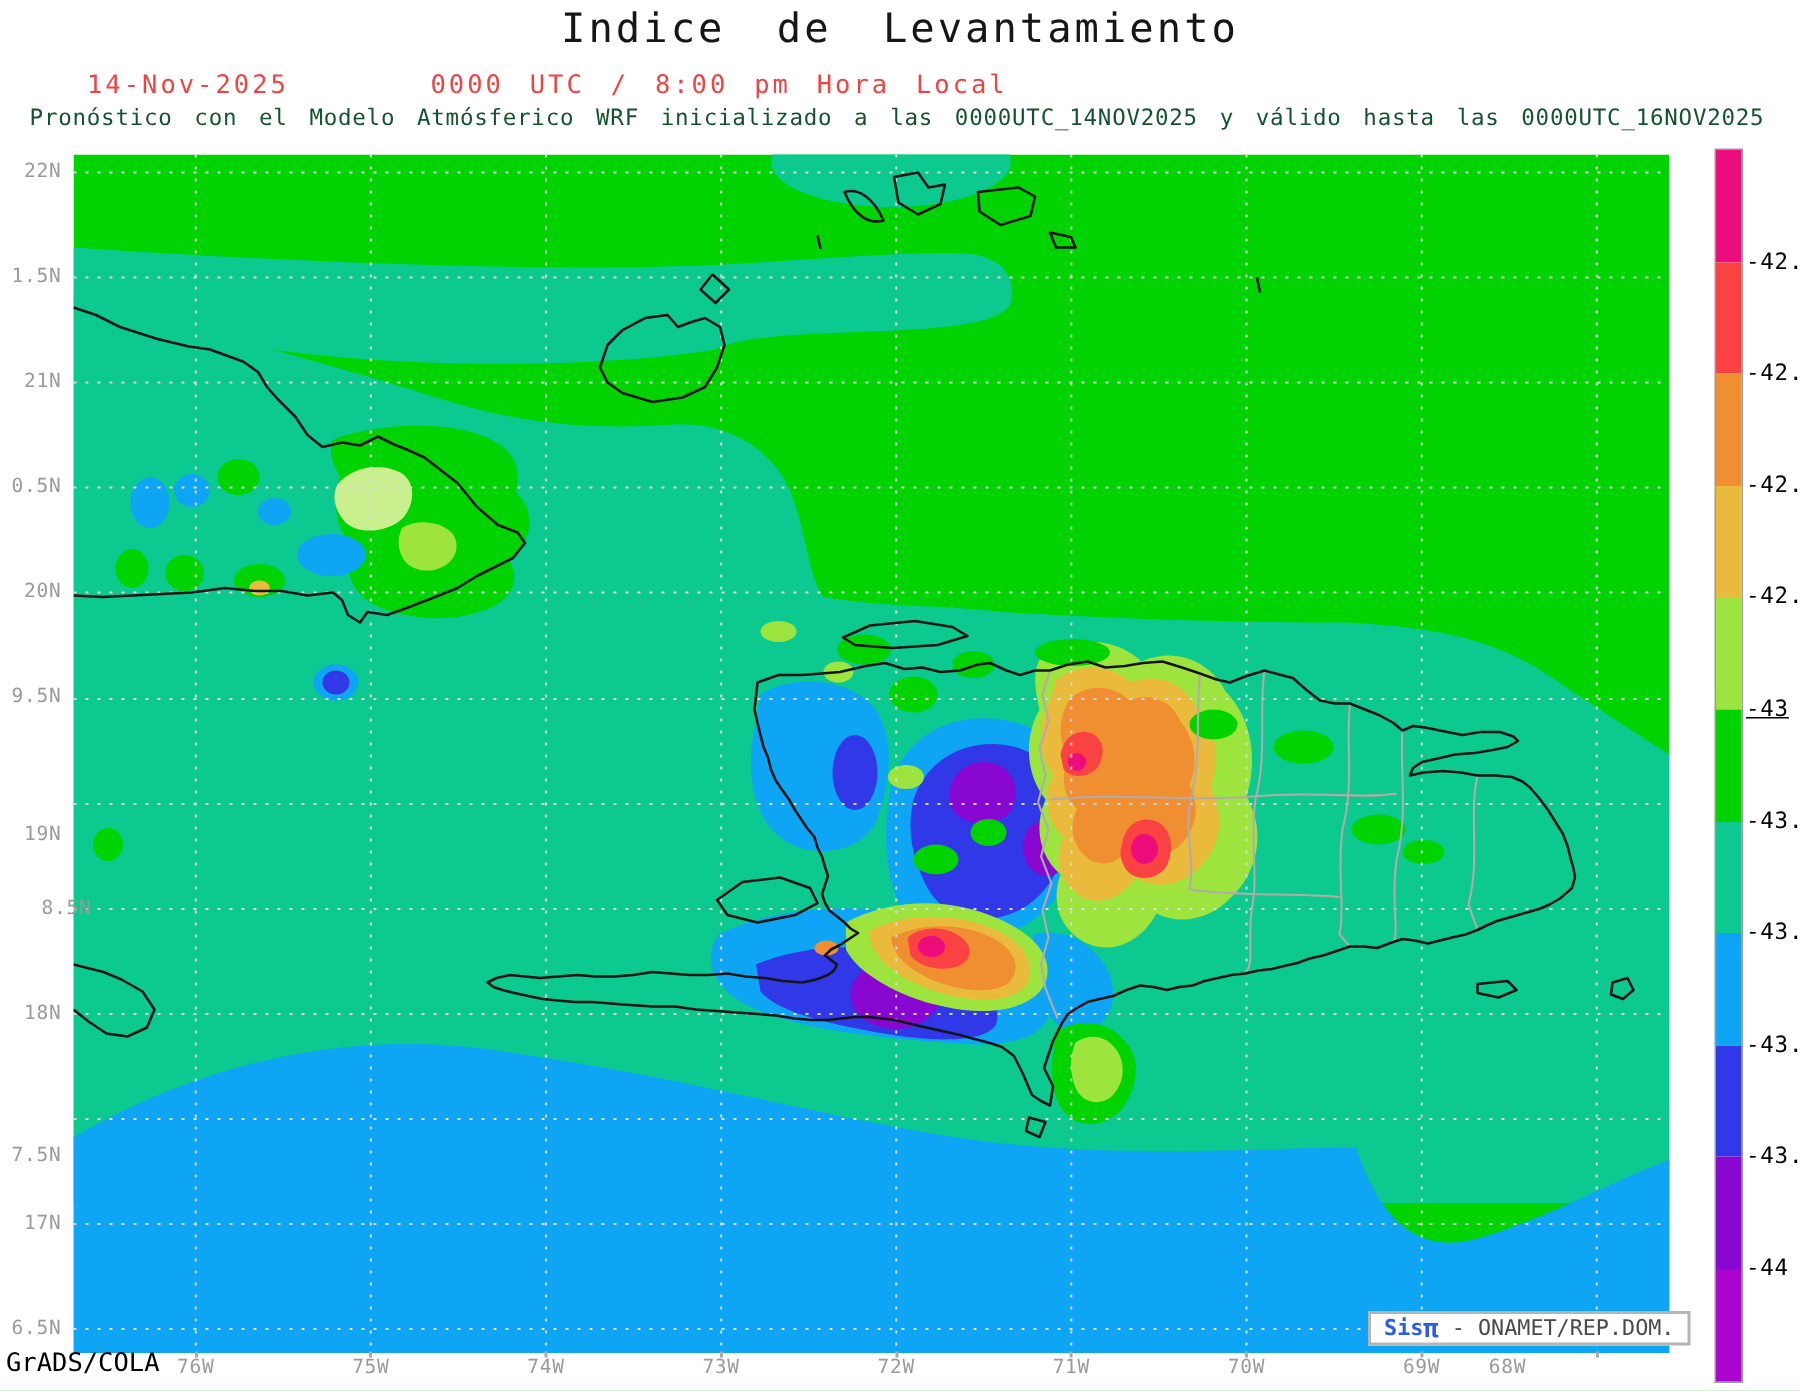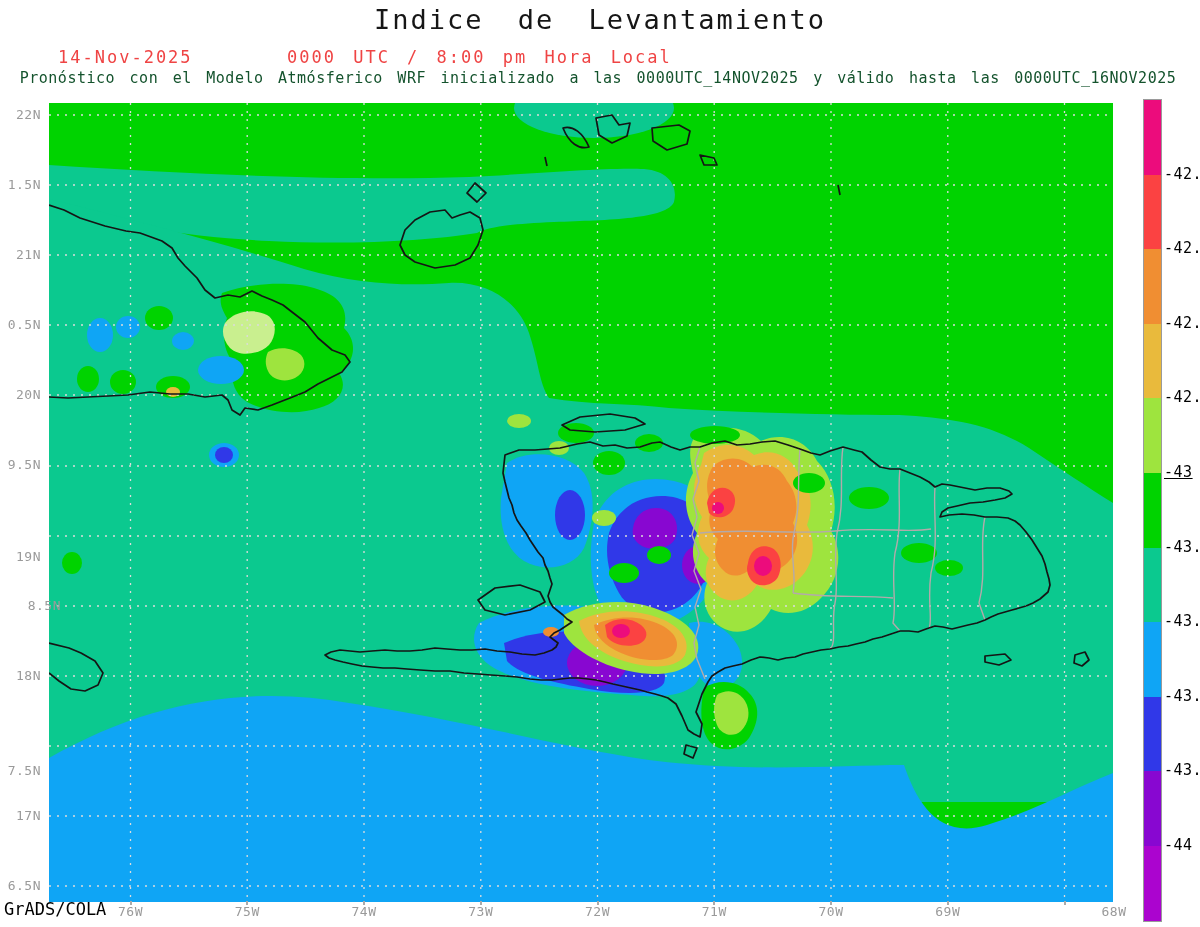--- a/index.html
+++ b/index.html
@@ -236,21 +236,21 @@
       <div class="axis-label lon" style="left: 458.75px;">73W</div>
       <div class="lon-tick" style="left: 479.75px;"></div>
       <div class="axis-label lon" style="left: 575.5px;">72W</div>
       <div class="lon-tick" style="left: 596.5px;"></div>
       <div class="axis-label lon" style="left: 692.25px;">71W</div>
       <div class="lon-tick" style="left: 713.25px;"></div>
       <div class="axis-label lon" style="left: 809px;">70W</div>
       <div class="lon-tick" style="left: 830px;"></div>
       <div class="axis-label lon" style="left: 925.75px;">69W</div>
       <div class="lon-tick" style="left: 946.75px;"></div>
-      <div class="axis-label lon" style="left: 1092px;">68W</div>
+      <div class="axis-label lon" style="left: 983px;">68W</div>
       <div class="lon-tick" style="left: 1063.5px;"></div>
       <div class="" id="colorbar">
         <div class="cb-seg" style="height: 74.6px; background: rgb(236, 12, 124);"></div>
         <div class="cb-seg" style="height: 74.6px; background: rgb(251, 66, 66);"></div>
         <div class="cb-seg" style="height: 74.6px; background: rgb(240, 142, 50);"></div>
         <div class="cb-seg" style="height: 74.6px; background: rgb(233, 186, 60);"></div>
         <div class="cb-seg" style="height: 74.6px; background: rgb(158, 228, 62);"></div>
         <div class="cb-seg" style="height: 74.6px; background: rgb(0, 211, 0);"></div>
         <div class="cb-seg" style="height: 74.6px; background: rgb(11, 201, 143);"></div>
         <div class="cb-seg" style="height: 74.6px; background: rgb(15, 165, 245);"></div>
@@ -265,14 +265,20 @@
       <div class="cb-label" style="top: 463px; text-decoration: underline;">-43</div>
       <div class="cb-label" style="top: 537.6px;">-43.2</div>
       <div class="cb-label" style="top: 612.2px;">-43.4</div>
       <div class="cb-label" style="top: 686.8px;">-43.6</div>
       <div class="cb-label" style="top: 761.4px;">-43.8</div>
       <div class="cb-label" style="top: 836px;">-44</div>
     </div>
 
   <div id="credit">GrADS/COLA</div>
 
+  <div id="watermark">
+    <span class="brand">Sis</span>
+    <span class="pi">π</span>
+    <span class="org"> - </span>
+    <span class="org">ONAMET/REP.DOM.</span>
+  </div>
 
 </div>
 
 </body></html>

